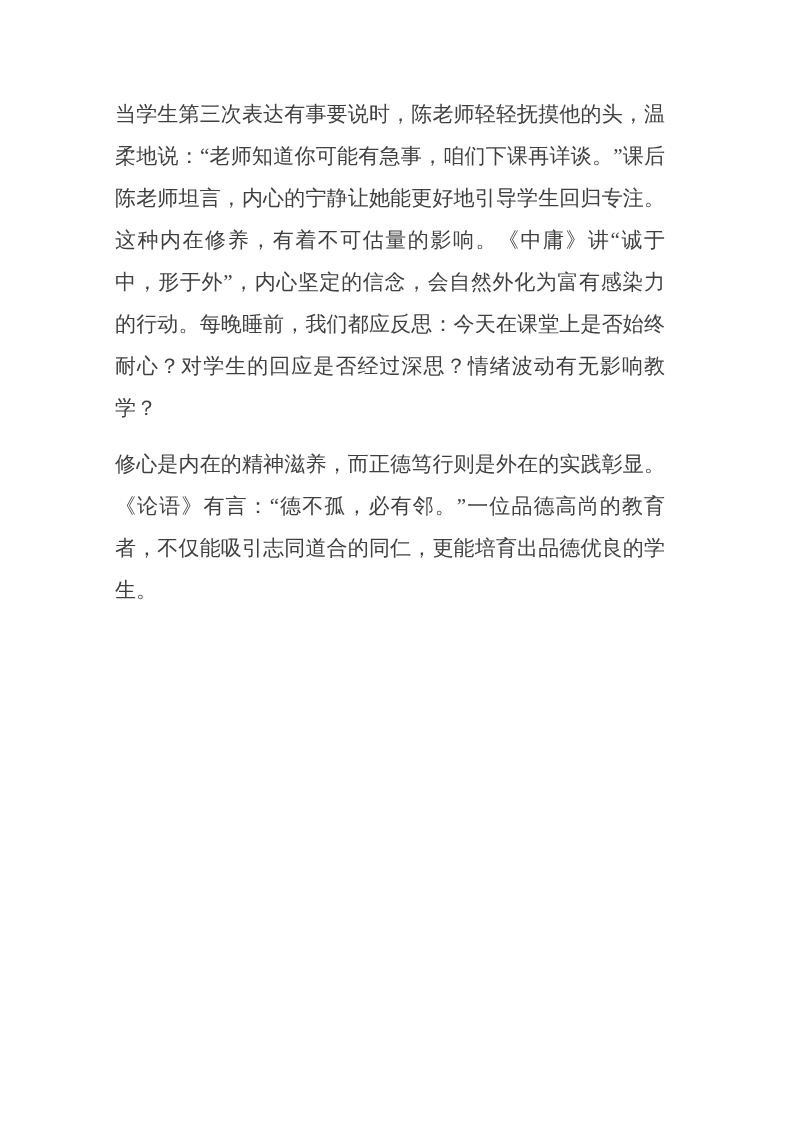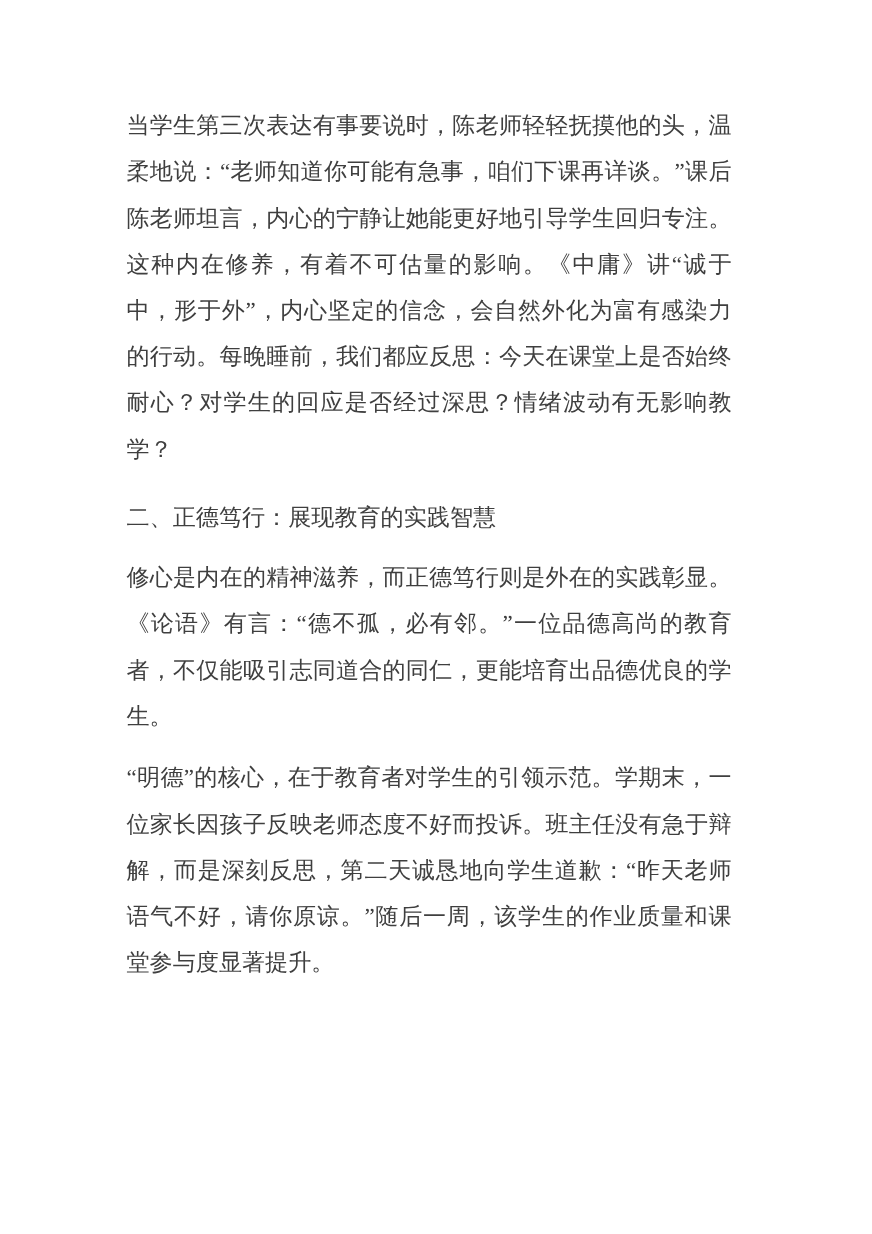--- a/index.html
+++ b/index.html
@@ -36,18 +36,16 @@
     text-align: left;
   }
 </style>
 </head>
 <body>
 
 <div class="page">
   <p class="para">当学生第三次表达有事要说时，陈老师轻轻抚摸他的头，温柔地说：“老师知道你可能有急事，咱们下课再详谈。”课后陈老师坦言，内心的宁静让她能更好地引导学生回归专注。这种内在修养，有着不可估量的影响。《中庸》讲“诚于中，形于外”，内心坚定的信念，会自然外化为富有感染力的行动。每晚睡前，我们都应反思：今天在课堂上是否始终耐心？对学生的回应是否经过深思？情绪波动有无影响教学？</p>
 
 
-  <h2 class="heading">二、正德笃行：展现教育的实践智慧</h2>
 
   <p class="para">修心是内在的精神滋养，而正德笃行则是外在的实践彰显。《论语》有言：“德不孤，必有邻。”一位品德高尚的教育者，不仅能吸引志同道合的同仁，更能培育出品德优良的学生。</p>
 
-  <p class="para">“明德”的核心，在于教育者对学生的引领示范。学期末，一位家长因孩子反映老师态度不好而投诉。班主任没有急于辩解，而是深刻反思，第二天诚恳地向学生道歉：“昨天老师语气不好，请你原谅。”随后一周，该学生的作业质量和课堂参与度显著提升。</p>
 </div>
 
 </body></html>

